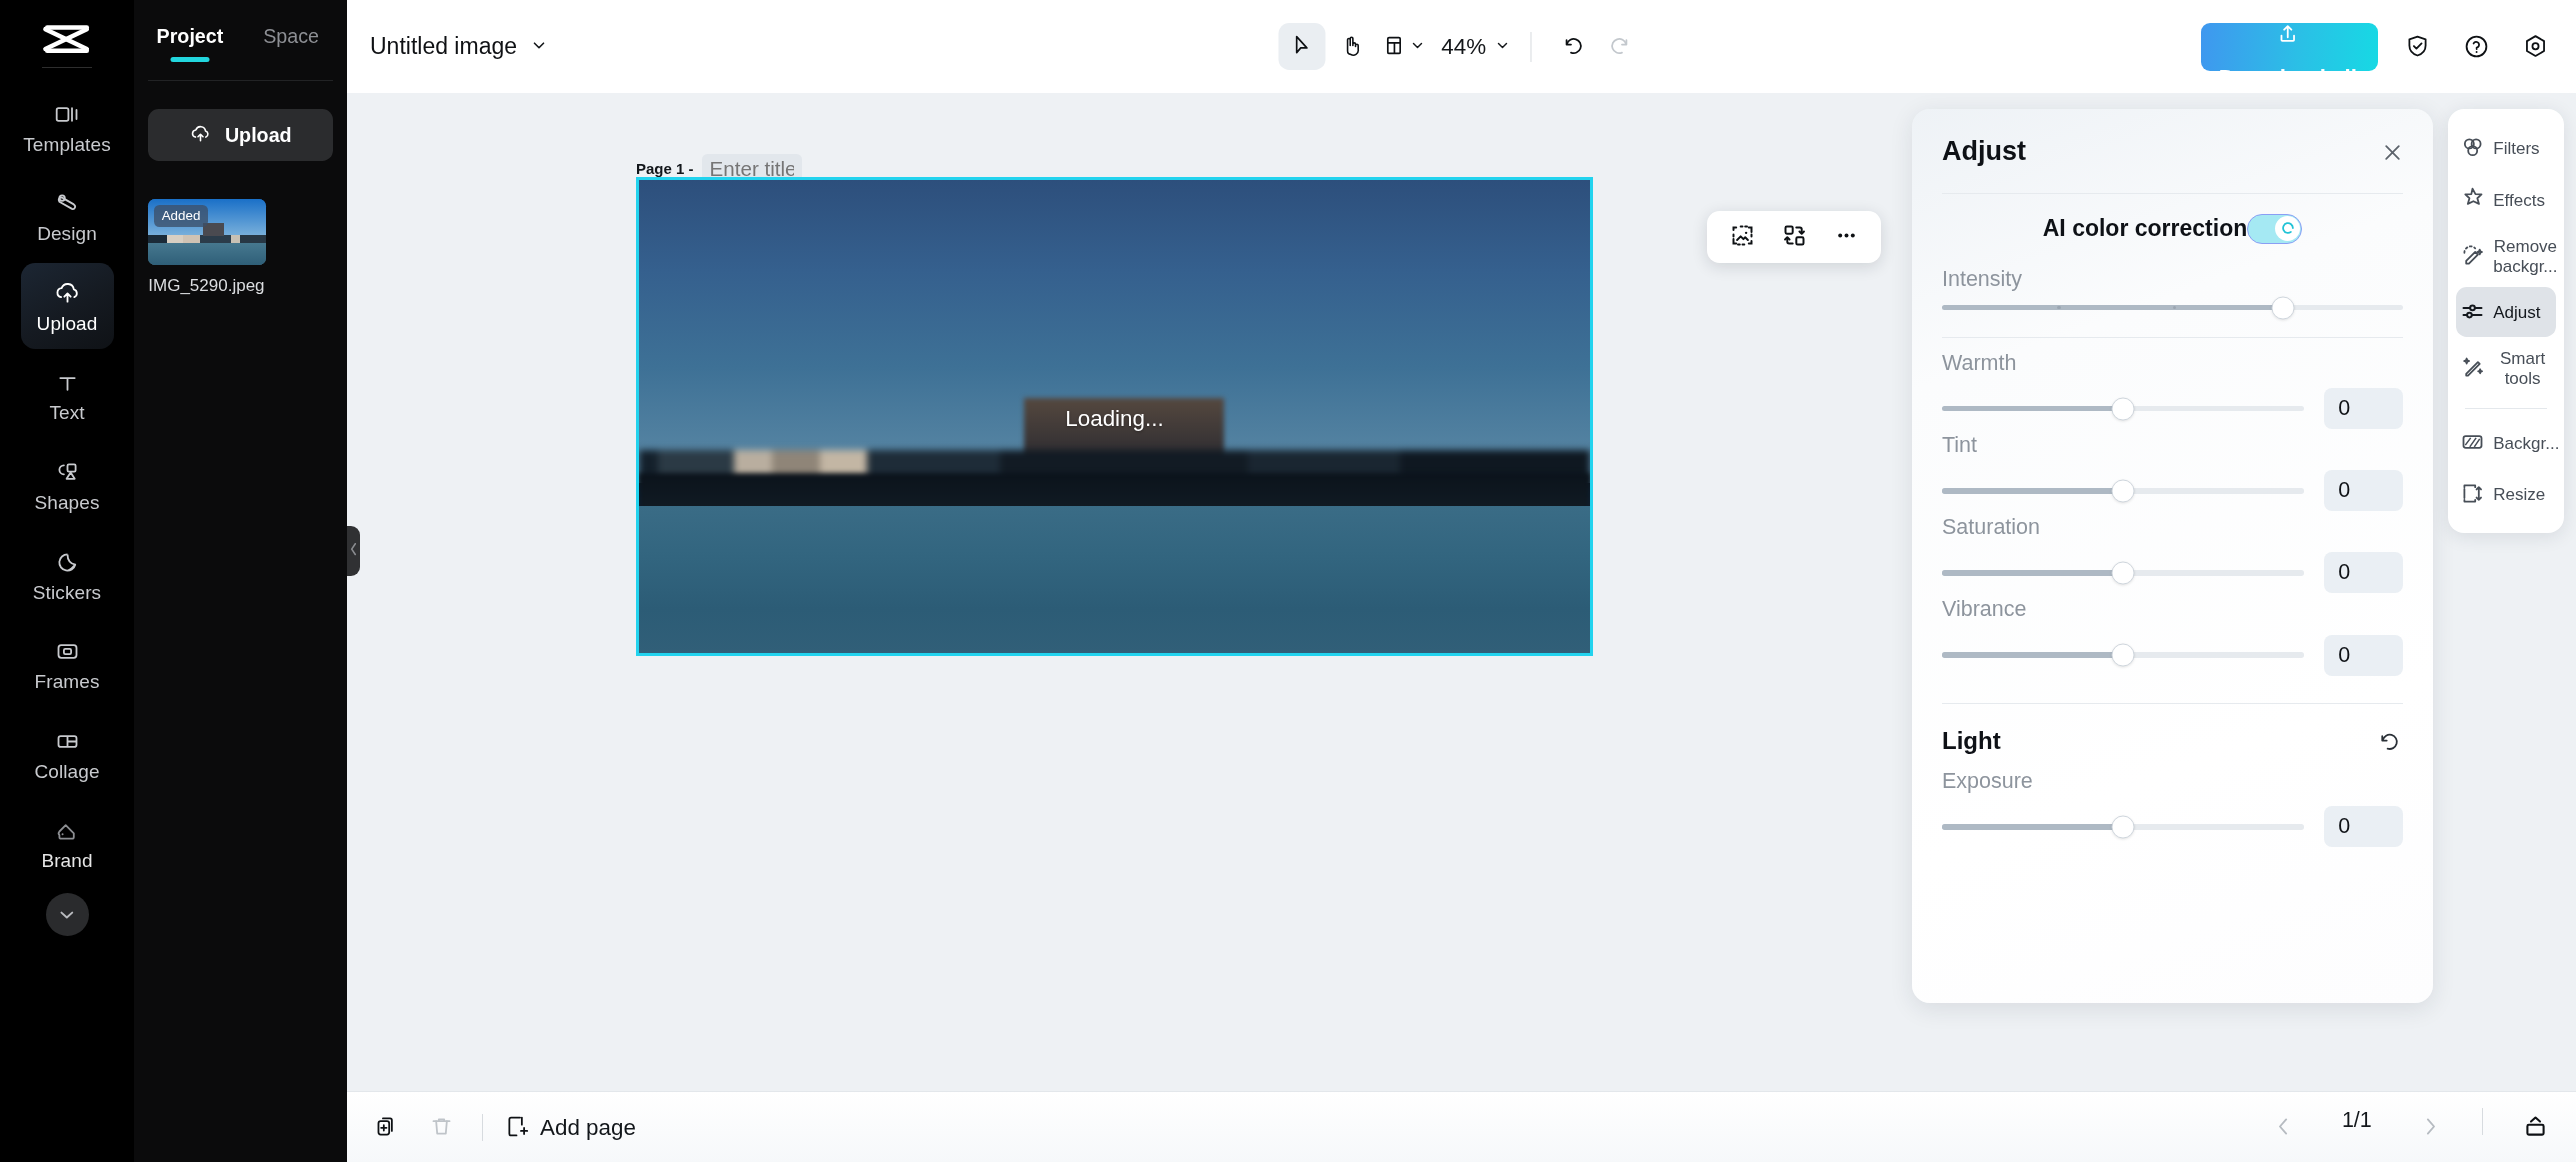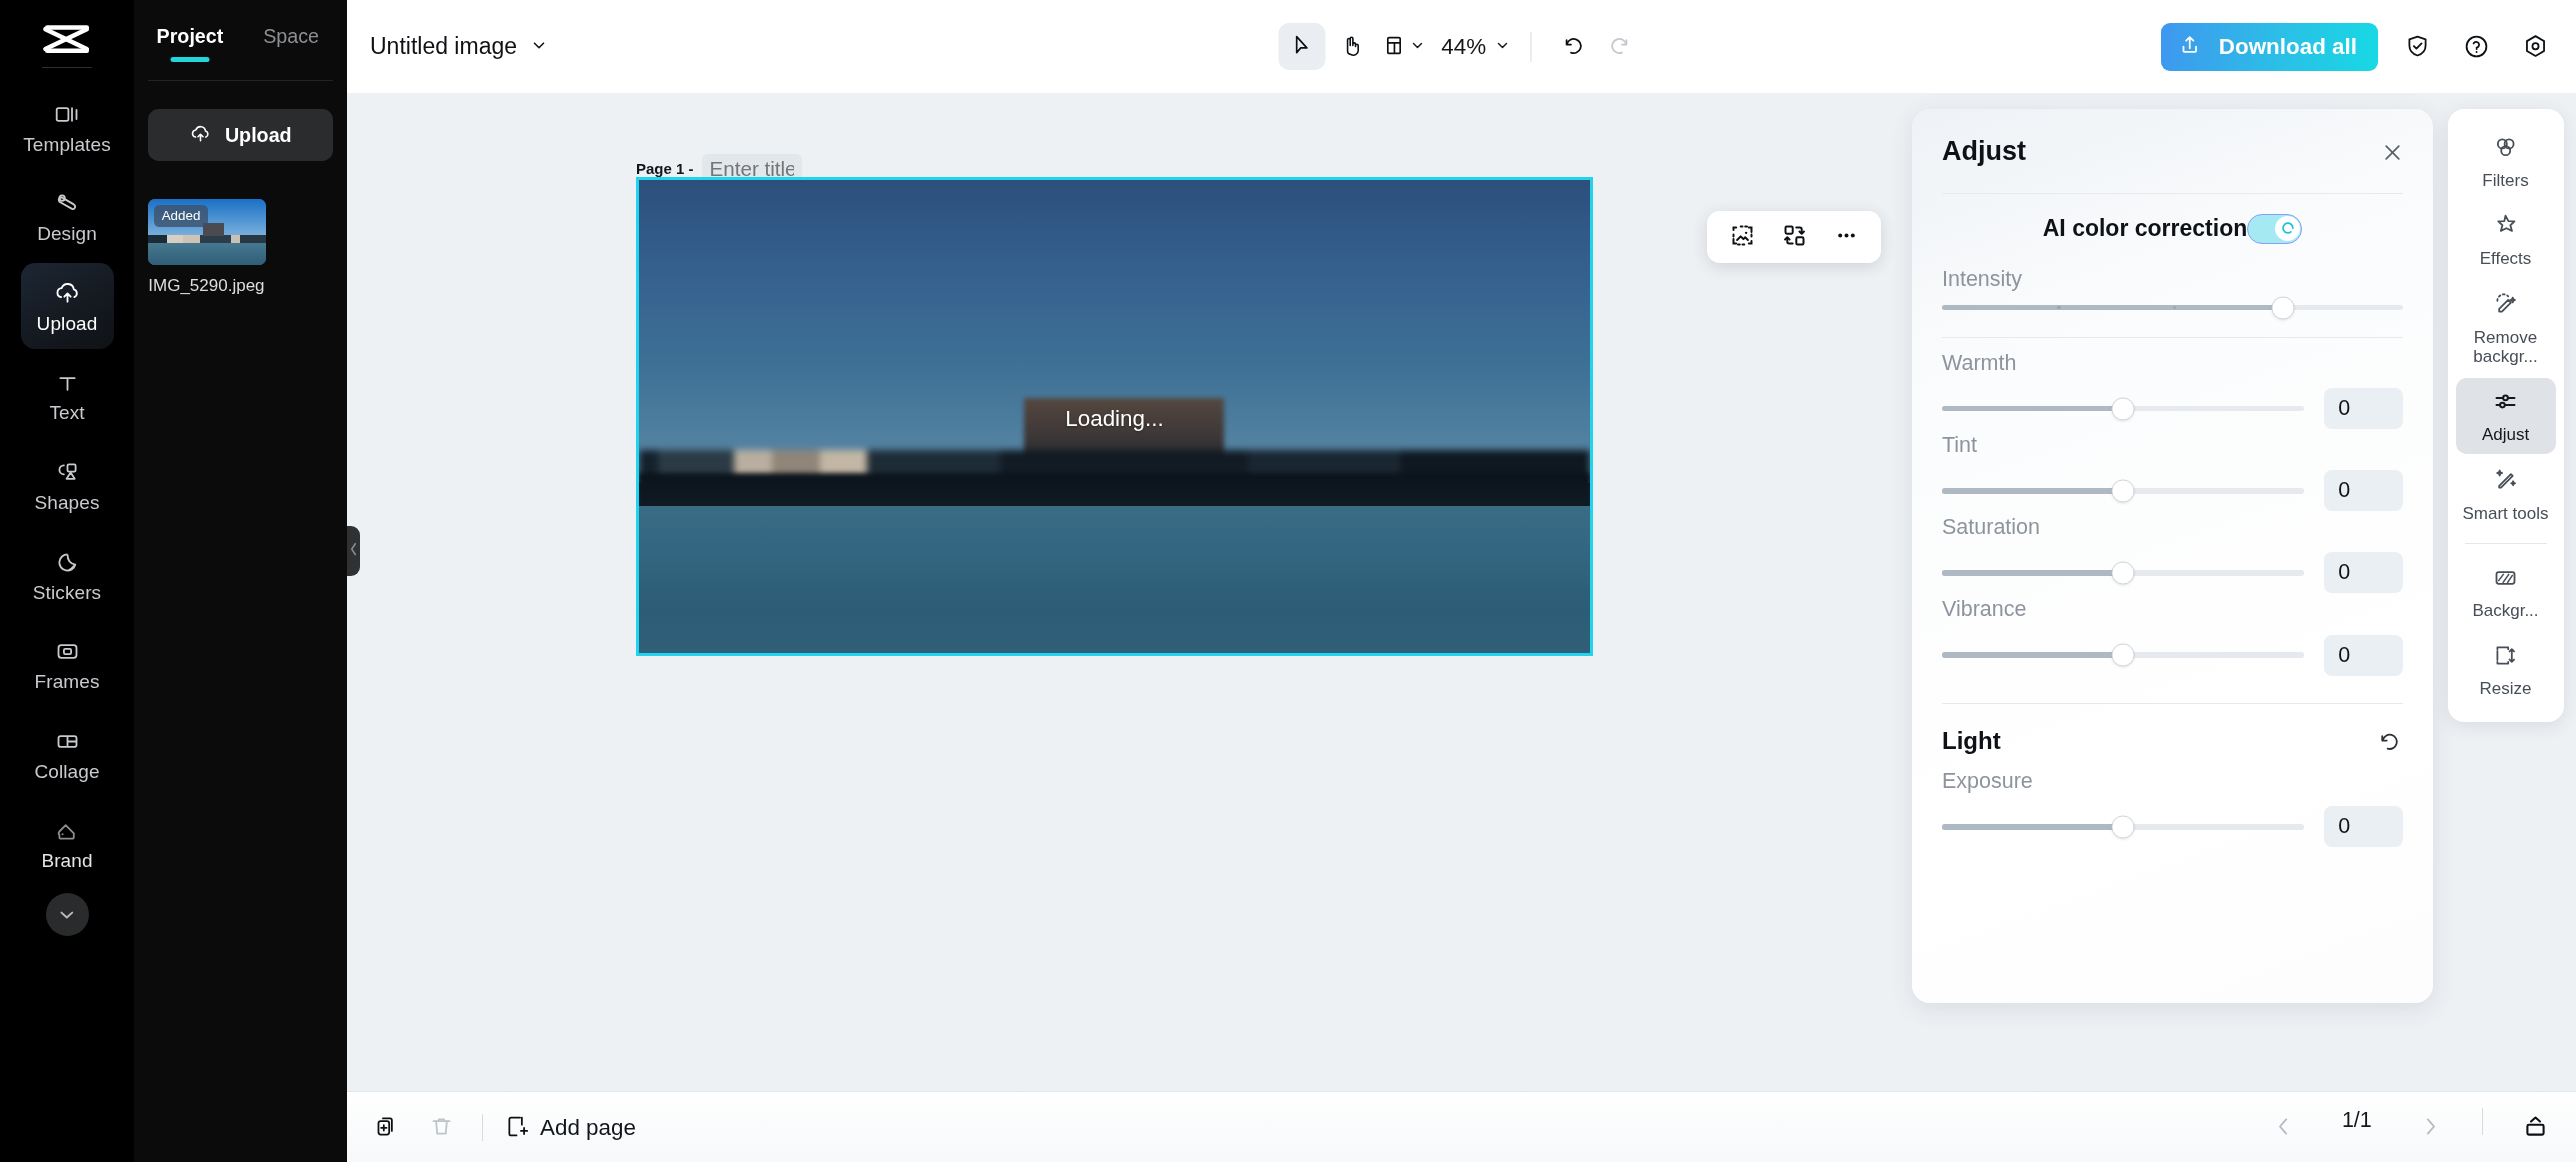--- a/index.html
+++ b/index.html
@@ -102,21 +102,21 @@
     cursor:pointer;
   }
   .tb-btn.on { background: #eaeef2; }
   .tb-combo { display:flex; align-items:center; gap: 3.6px; cursor:pointer; padding: 0 3.6px; }
   .zoom-val { font-size: 22.4px; color:#14171a; min-width: 55px; text-align:center; }
   .tb-divider { width:0.9px; height: 30px; background:#d6dade; margin: 0 12.5px; }
   .tb-right { position:absolute; right: 21.5px; display:flex; align-items:center; gap: 19.7px; }
   .dl-btn {
     height: 48px; padding: 0 21.5px 0 18px; border-radius: 9px;
     background: linear-gradient(95deg,#3f97ef 0%, #2bbfe6 55%, #17d9e4 100%);
-    display:flex; align-items:center; gap: 18px; cursor:pointer;
+    display:flex; align-items:center; gap: 18px; cursor:pointer;flex-direction:column;
   }
   .dl-btn .dl-lbl { color:#ffffff; font-size: 22.4px; font-weight: bold; }
   .icon-btn { width: 39px; height: 39px; display:flex; align-items:center; justify-content:center; cursor:pointer; }
 
   
   .canvas-wrap { position:absolute; top:93px; left:0; right:0; bottom:72px; overflow:hidden; }
   .page-label {
     position:absolute; left: 289px; top: 61px; display:flex; align-items:center; gap: 8px;
   }
   .page-label .pl-num { font-size: 15px; color:#13171b;font-weight:bold; }
@@ -222,21 +222,21 @@
 
   
   .tool-rail {
     position:absolute; right: 12.5px; top: 109px; width: 116px;
     background:#ffffff; border-radius: 16px; box-shadow: 0 3.6px 18px rgba(25,40,60,.10);
     padding: 14.3px 0 14.3px 0; z-index: 60;
     display:flex; flex-direction:column; align-items:center; gap: 1.8px;
   }
   .tool {
     width: 100px; border-radius: 10.7px; padding: 10.7px 3.6px 9px 3.6px;
-    display:flex; flex-direction:column; align-items:center; gap: 7.2px; cursor:pointer;
+    display:flex; flex-direction:row; align-items:center; gap: 7.2px; cursor:pointer;
   }
   .tool .t-lbl { font-size: 17px; color:#474e57; text-align:center; line-height: 1.15; }
   .tool.active { background:#dfe3e8; }
   .tool.active .t-lbl { color:#14181d; }
   .tool-hr { width: 82px; height:0.9px; background:#e4e8ec; margin: 9px 0 7.2px 0; }
 </style>
 </head>
 <body>
 
 <div id="app">

